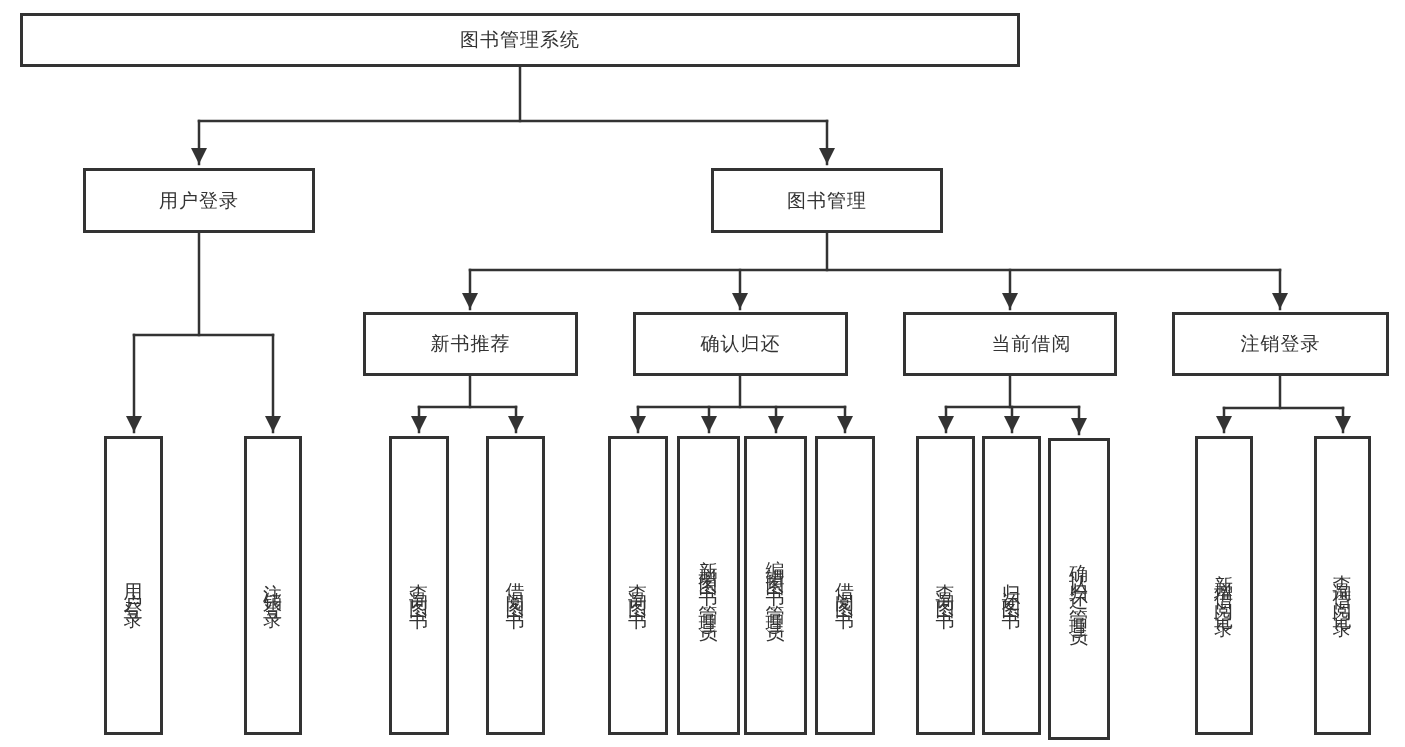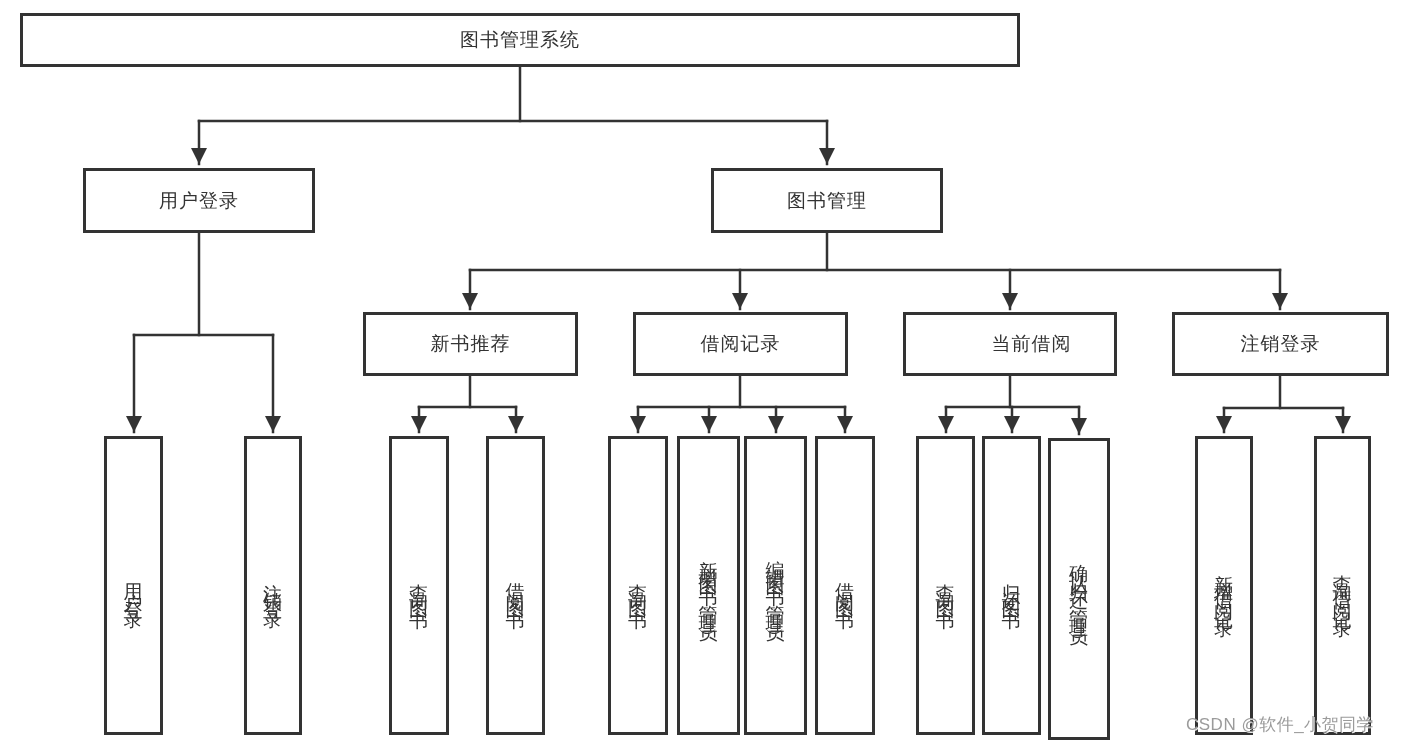--- a/index.html
+++ b/index.html
@@ -123,21 +123,21 @@
     <span class="hlabel">用户登录</span>
   </div>
   <div class="box" style="left:711px; top:168px; width:232px; height:65px;">
     <span class="hlabel">图书管理</span>
   </div>
 
   <div class="box" style="left:363px; top:312px; width:215px; height:64px;">
     <span class="hlabel">新书推荐</span>
   </div>
   <div class="box" style="left:633px; top:312px; width:215px; height:64px;">
-    <span class="hlabel">借阅记录</span>
+    <span class="hlabel">确认归还</span>
   </div>
   <div class="box" style="left:903px; top:312px; width:214px; height:64px;padding-left:43px;">
     <span class="hlabel">当前借阅</span>
   </div>
   <div class="box" style="left:1172px; top:312px; width:217px; height:64px;">
     <span class="hlabel">注销登录</span>
   </div>
 
   <div class="box" style="left:104px; top:436px; width:59px; height:299px;">
     <span class="vlabel">用户登录</span>
@@ -176,15 +176,14 @@
     <span class="vlabel">确认归还（管理员）</span>
   </div>
 
   <div class="box" style="left:1195px; top:436px; width:58px; height:299px;">
     <span class="vlabel">新增借阅记录</span>
   </div>
   <div class="box" style="left:1314px; top:436px; width:57px; height:299px;">
     <span class="vlabel">查询借阅记录</span>
   </div>
 
-  <div class="watermark">CSDN @软件_小贺同学</div>
 
 </div>
 
 </body></html>

